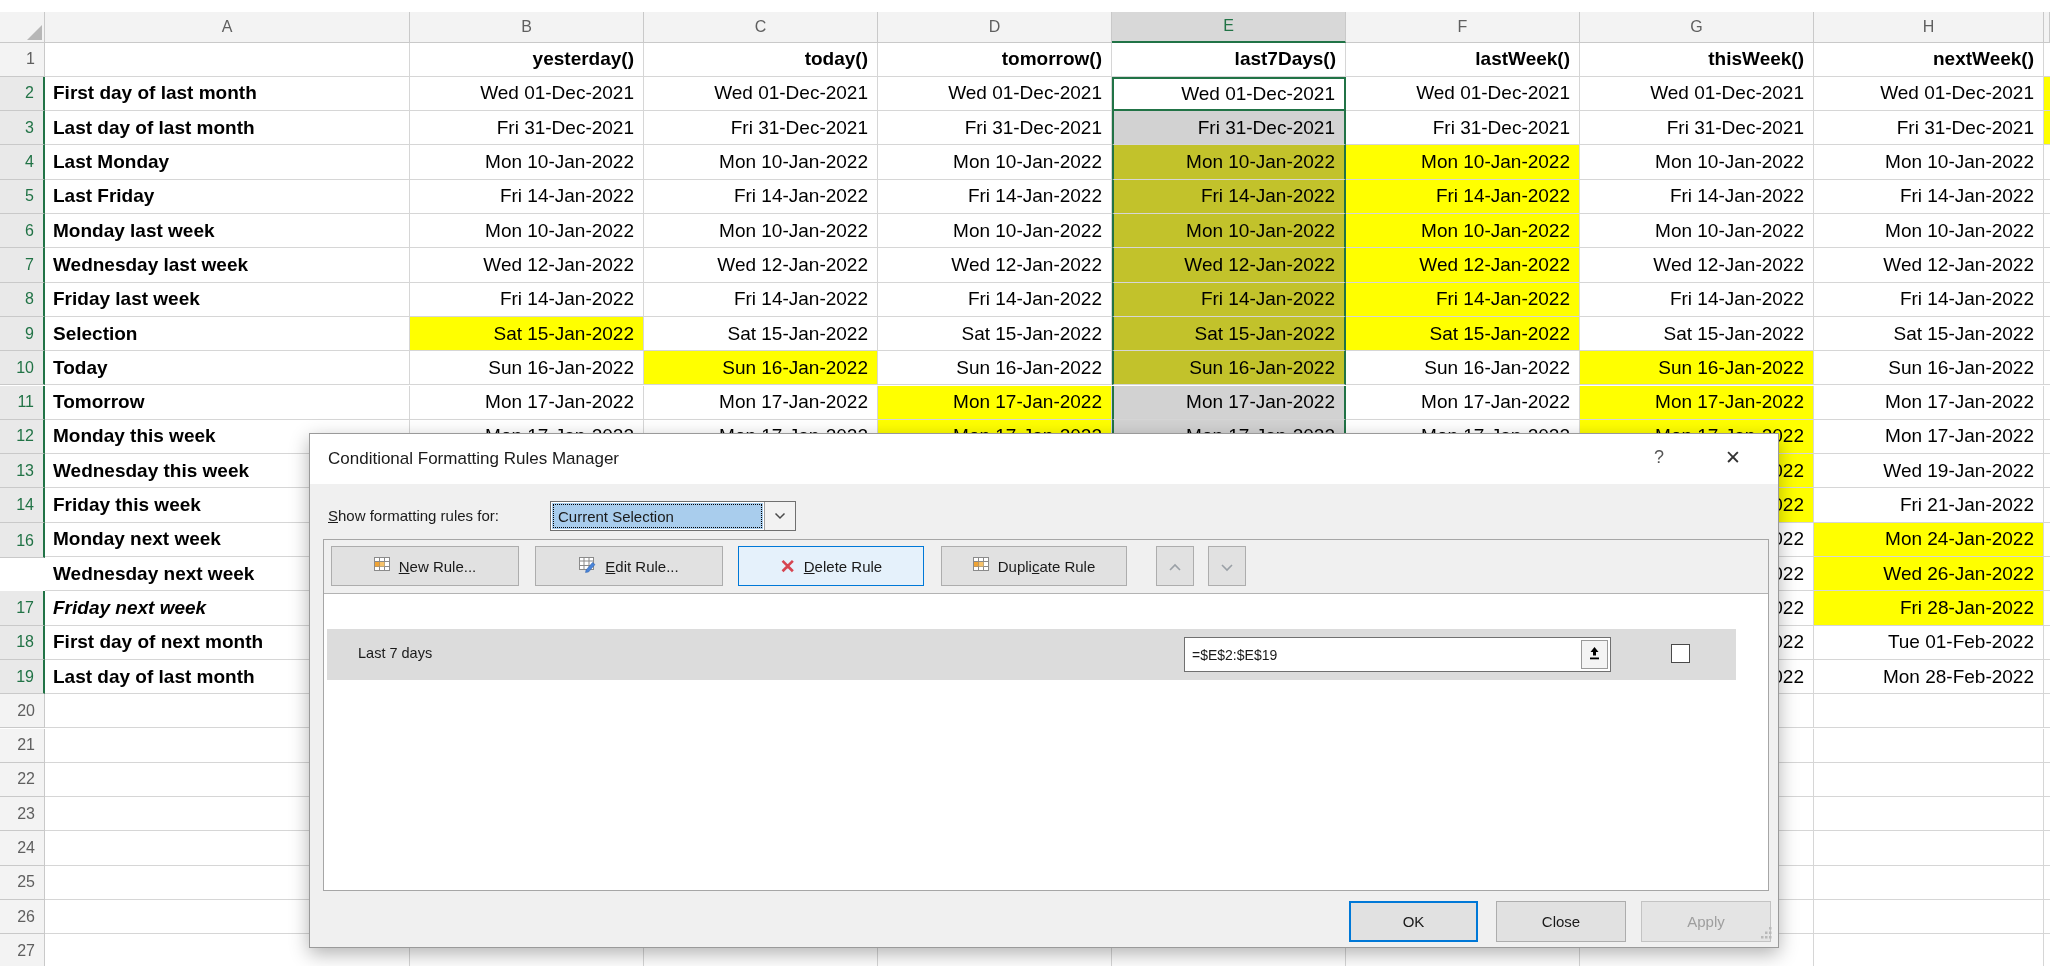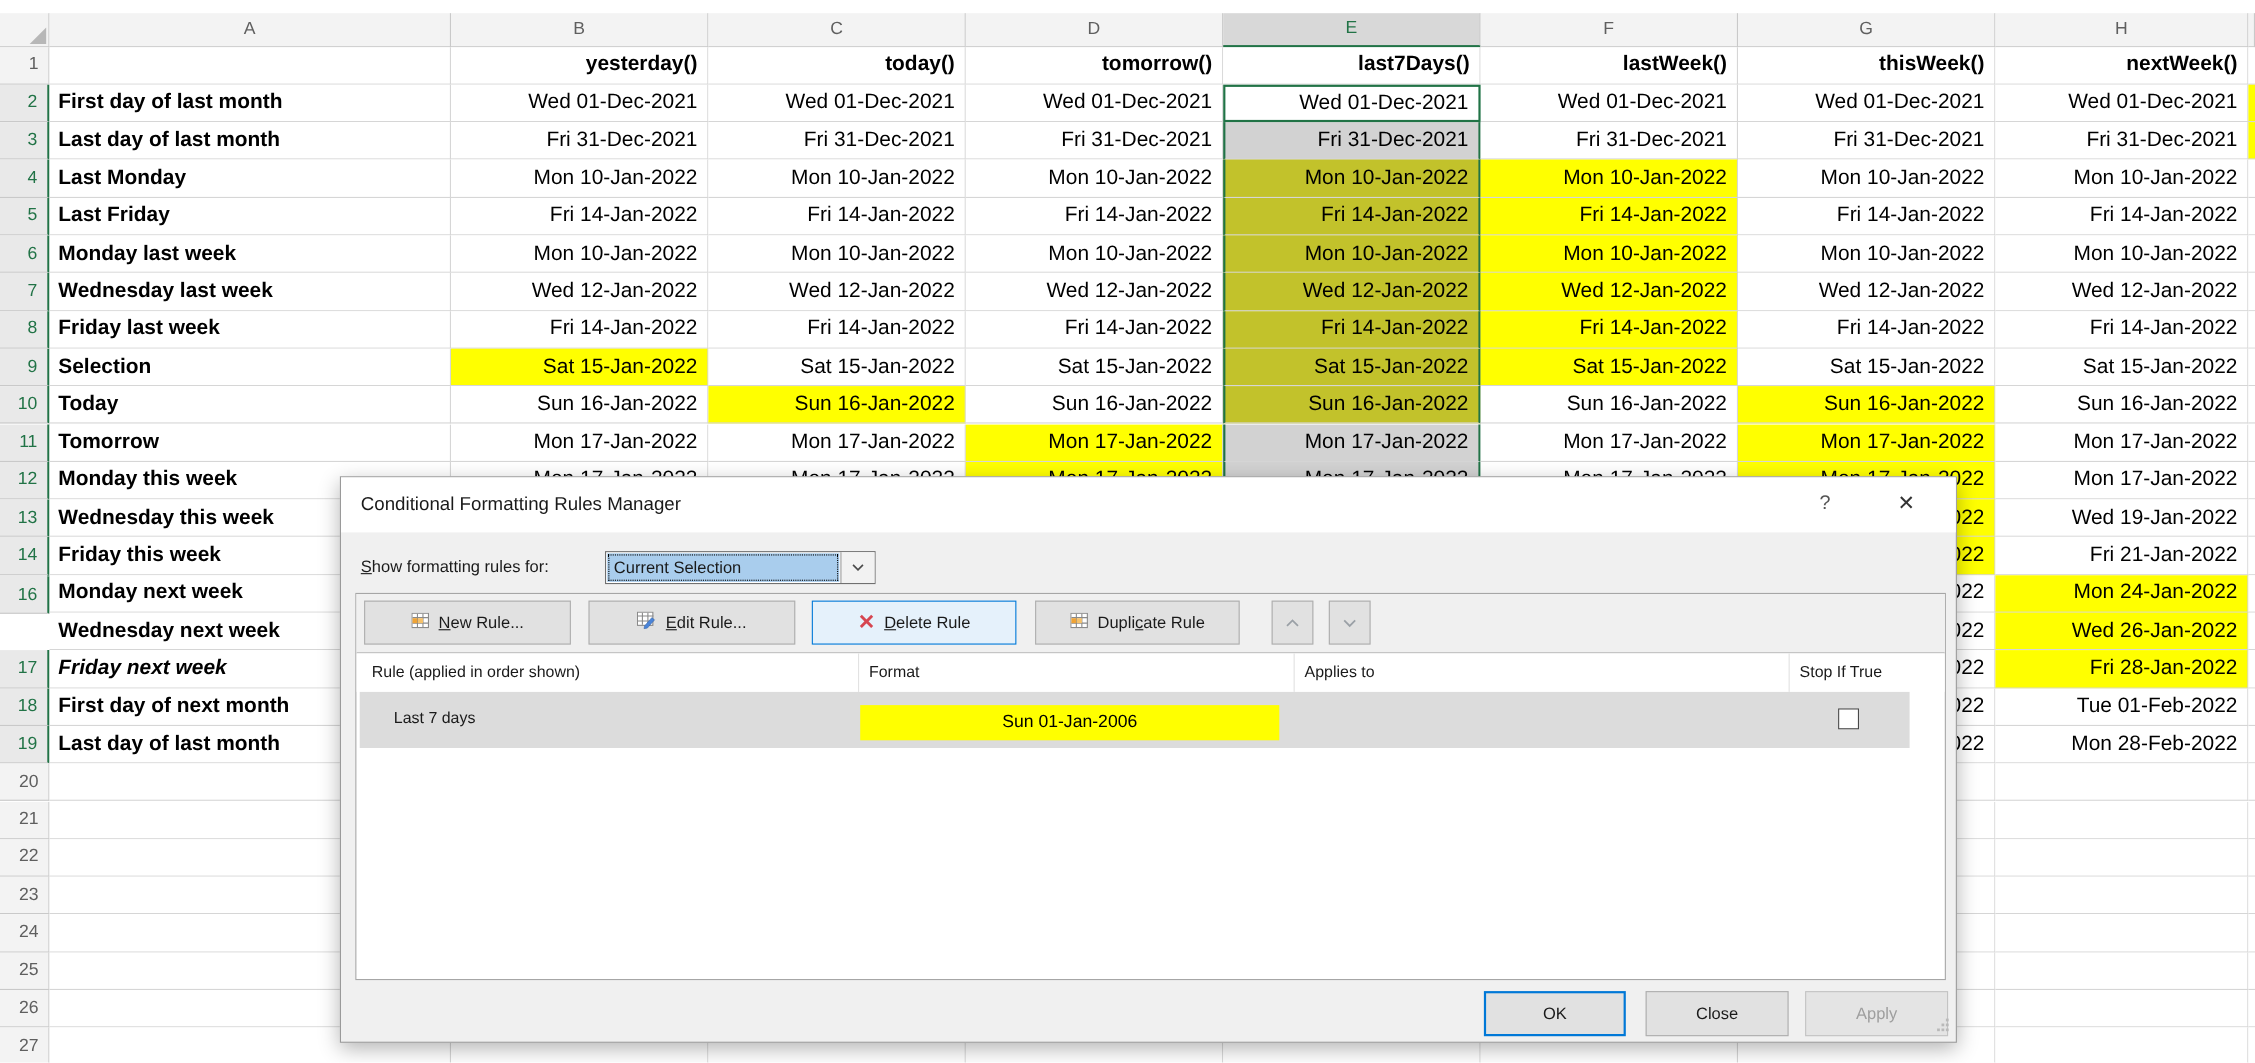--- a/index.html
+++ b/index.html
@@ -434,33 +434,32 @@
               <polyline points="2,7 7,2 12,7" fill="none" stroke="#9aa0a6" stroke-width="1.6"></polyline>
             </svg></span>
       </button>
       <button class="tb-btn arrow" style="left:884px">
         <span><svg width="14" height="9" viewBox="0 0 14 9">
               <polyline points="2,2 7,7 12,2" fill="none" stroke="#9aa0a6" stroke-width="1.6"></polyline>
             </svg></span>
       </button>
     </div>
 
-    <div class="list-head">
-      <span class="lh" style="left:14px">Rule (applied in order shown)</span>
-      <span class="lh" style="left:466px">Format</span>
-      <span class="lh" style="left:862px">Applies to</span>
-      <span class="lh" style="left:1312px">Stop If True</span>
-      <span class="sep" style="left:456px"></span>
-      <span class="sep" style="left:852px"></span>
-      <span class="sep" style="left:1302px"></span>
-    </div>
 
     <div class="rule-row">
       <span class="rule-name">Last 7 days</span>
-      <div class="fmt-swatch">Sun 01-Jan-2006</div>
+      <div class="applies-box">
+        <span class="applies-text">=$E$2:$E$19</span>
+        <button class="range-btn">
+          <span><svg width="15" height="15" viewBox="0 0 15 15">
+                <path d="M7.5 1 L11.5 6 L9 6 L9 9.5 L6 9.5 L6 6 L3.5 6 Z" fill="#000"></path>
+                <rect x="3" y="11.5" width="9" height="1.8" fill="#000"></rect>
+              </svg></span>
+        </button>
+      </div>
       <div class="stop-checkbox"></div>
     </div>
   </div>
 
   <button class="dlg-btn default" style="left:1039px;width:129px">OK</button>
   <button class="dlg-btn" style="left:1186px;width:130px">Close</button>
   <button class="dlg-btn disabled" style="left:1331px;width:130px">Apply</button>
 
   <span class="grip">
     <svg width="14" height="14" viewBox="0 0 14 14">

